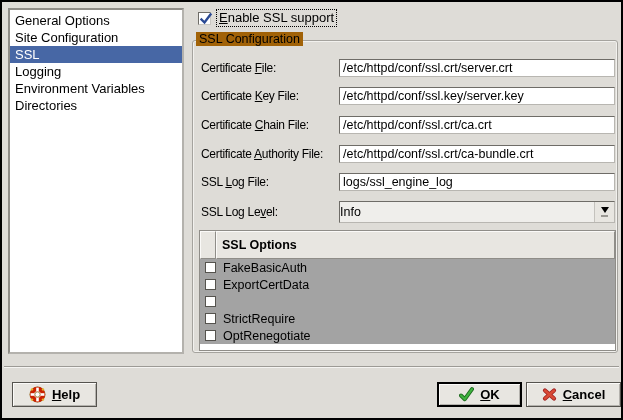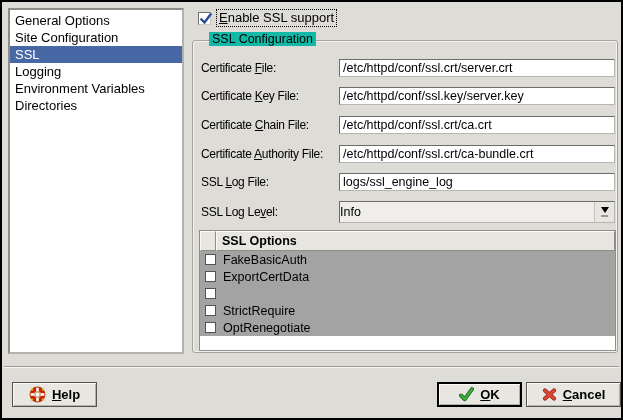--- a/index.html
+++ b/index.html
@@ -43,22 +43,22 @@
   }
   .u { text-decoration:underline; }
 
   
   .frame {
     position:absolute; left:190px; top:38px; width:426px; height:313px;
     border:1px solid #a5a39e; border-radius:3px;
     box-shadow:inset 0 0 0 1px #f2f1ee;
   }
   .frame-title {
-    position:absolute; left:16px; top:-9px;
-    background:#14b8a6; padding:0 3px; font-size:12.5px; white-space:nowrap;
+    position:absolute; left:3px; top:-9px;
+    background:#a16207; padding:0 3px; font-size:12.5px; white-space:nowrap;
   }
 
   .field-row { position:absolute; left:0; height:18px; }
   .field-label {
     position:absolute; left:8px; top:2px; width:137px;
     font-size:12px; letter-spacing:-0.3px; white-space:nowrap;
   }
   .entry {
     position:absolute; left:146px; top:0; width:276px; height:18px;
     background:#fff;
@@ -81,21 +81,21 @@
     background:#e8e6e1;
   }
   .combo-arrow { width:0; height:0; border:4px solid transparent; border-top:6px solid #000; }
   .combo-bar { width:7px; height:2px; background:#9a9893; margin-top:-2px; }
 
   
   .opt-table {
     position:absolute; left:6px; top:189px; width:417px; height:121px;
     border:1px solid #8f8d88; background:#fff;
   }
-  .opt-header { display:flex; height:20px; background:#e8e6e1; }
+  .opt-header { display:flex; height:28px; background:#e8e6e1; }
   .opt-hcell {
     border:1px solid; border-color:#fbfaf8 #8f8d88 #8f8d88 #fbfaf8;
     background:#e8e6e1; display:flex; align-items:center;
   }
   .opt-hcell.stub { width:16px; }
   .opt-hcell.main { flex:1; font-weight:bold; font-size:12.5px; padding-left:5px; }
   .opt-body { background:#a3a3a3; }
   .opt-row { display:flex; align-items:center; height:17px; }
   .opt-check {
     width:11px; height:11px; margin-left:5px; background:#fff;

